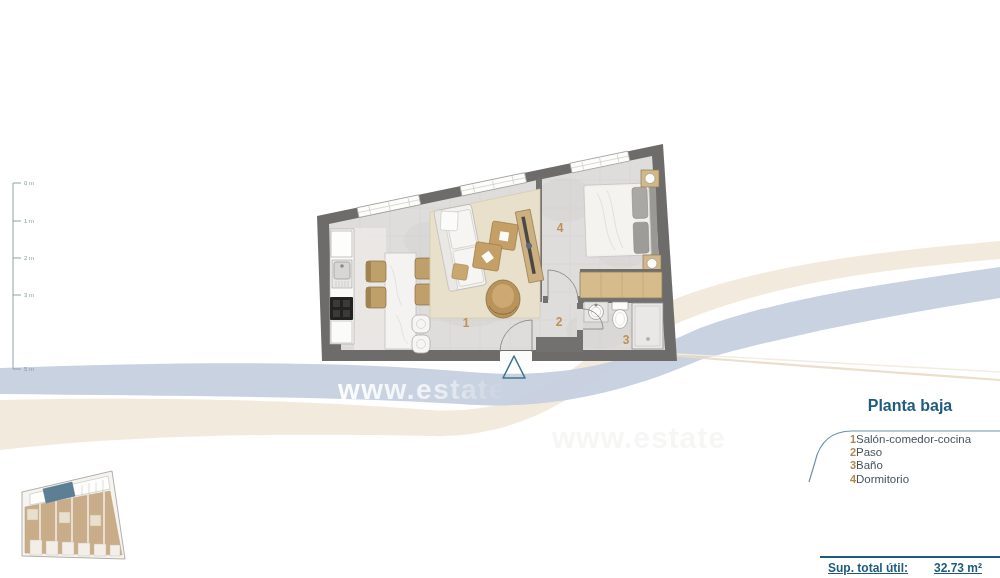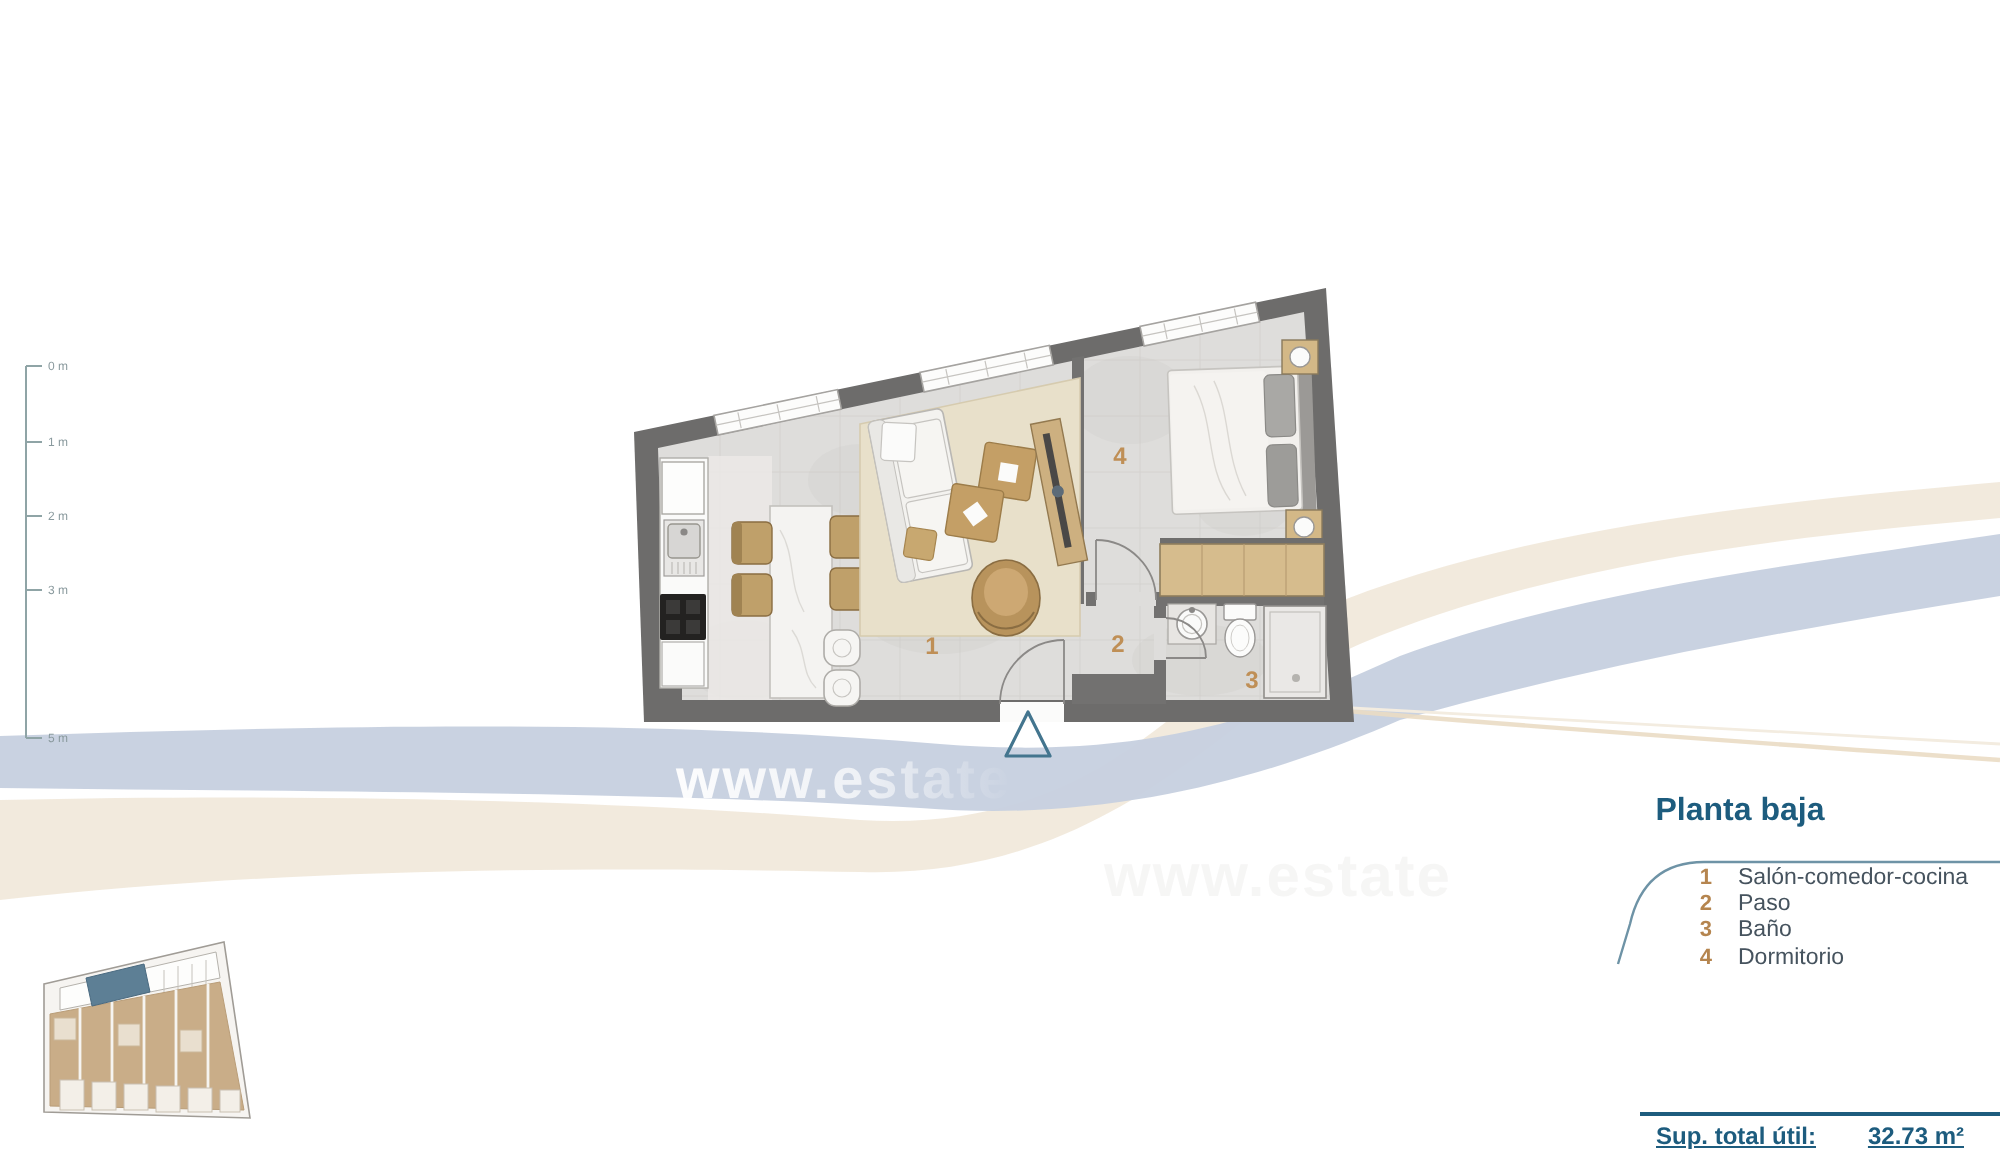--- a/index.html
+++ b/index.html
@@ -2,27 +2,27 @@
 <html><head>
 <meta charset="utf-8">
 <style>
   html,body{margin:0;padding:0;}
   body{
     width:1000px;height:578px;overflow:hidden;position:relative;
     background:#ffffff;font-family:"Liberation Sans",sans-serif;
   }
   #scene{position:absolute;left:0;top:0;}
   .overlay{position:absolute;}
-  .plan-title{left:780px;top:395px;width:180px;text-align:center;
+  .plan-title{left:820px;top:395px;width:180px;text-align:center;
     color:#1d5c7e;font-weight:bold;font-size:16px;line-height:22px;}
   .plan-title .letter{color:#b5854f;}
   .legend{left:820px;top:433px;width:180px;font-size:11.5px;}
   .legend-row{display:flex;align-items:baseline;height:13.2px;}
   .legend-num{width:36px;text-align:right;font-weight:bold;color:#b5854f;font-size:11px;}
-  .legend-label{margin-left:13px;color:#46535e;}
+  .legend-label{color:#46535e;}
   .sep{left:820px;top:556px;width:180px;height:2px;background:#1d5c7e;}
   .totals{left:828px;width:154px;display:flex;justify-content:space-between;
     font-weight:bold;font-size:12px;color:#1d5c7e;text-decoration:underline;}
   .totals.primary{top:561px;}
   .totals.secondary{top:576px;}
   svg text{font-family:"Liberation Sans",sans-serif;}
 </style>
 </head>
 <body>
 

